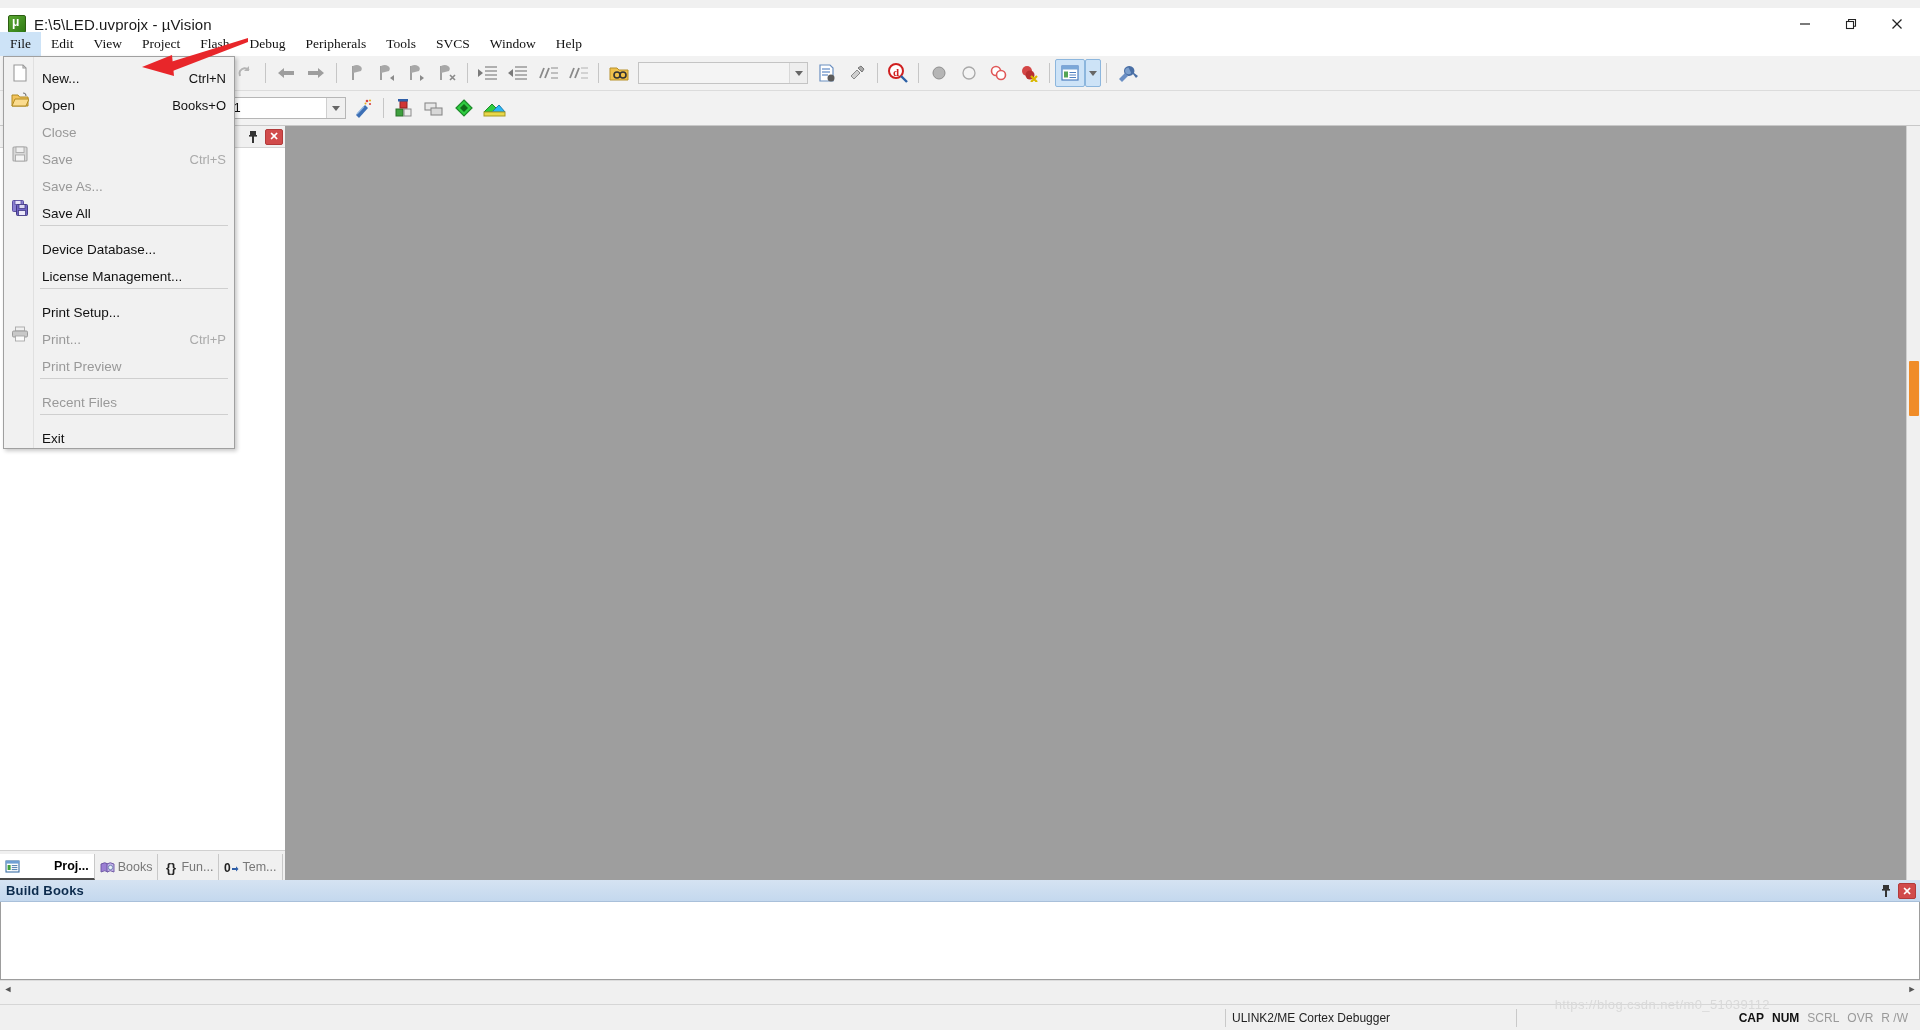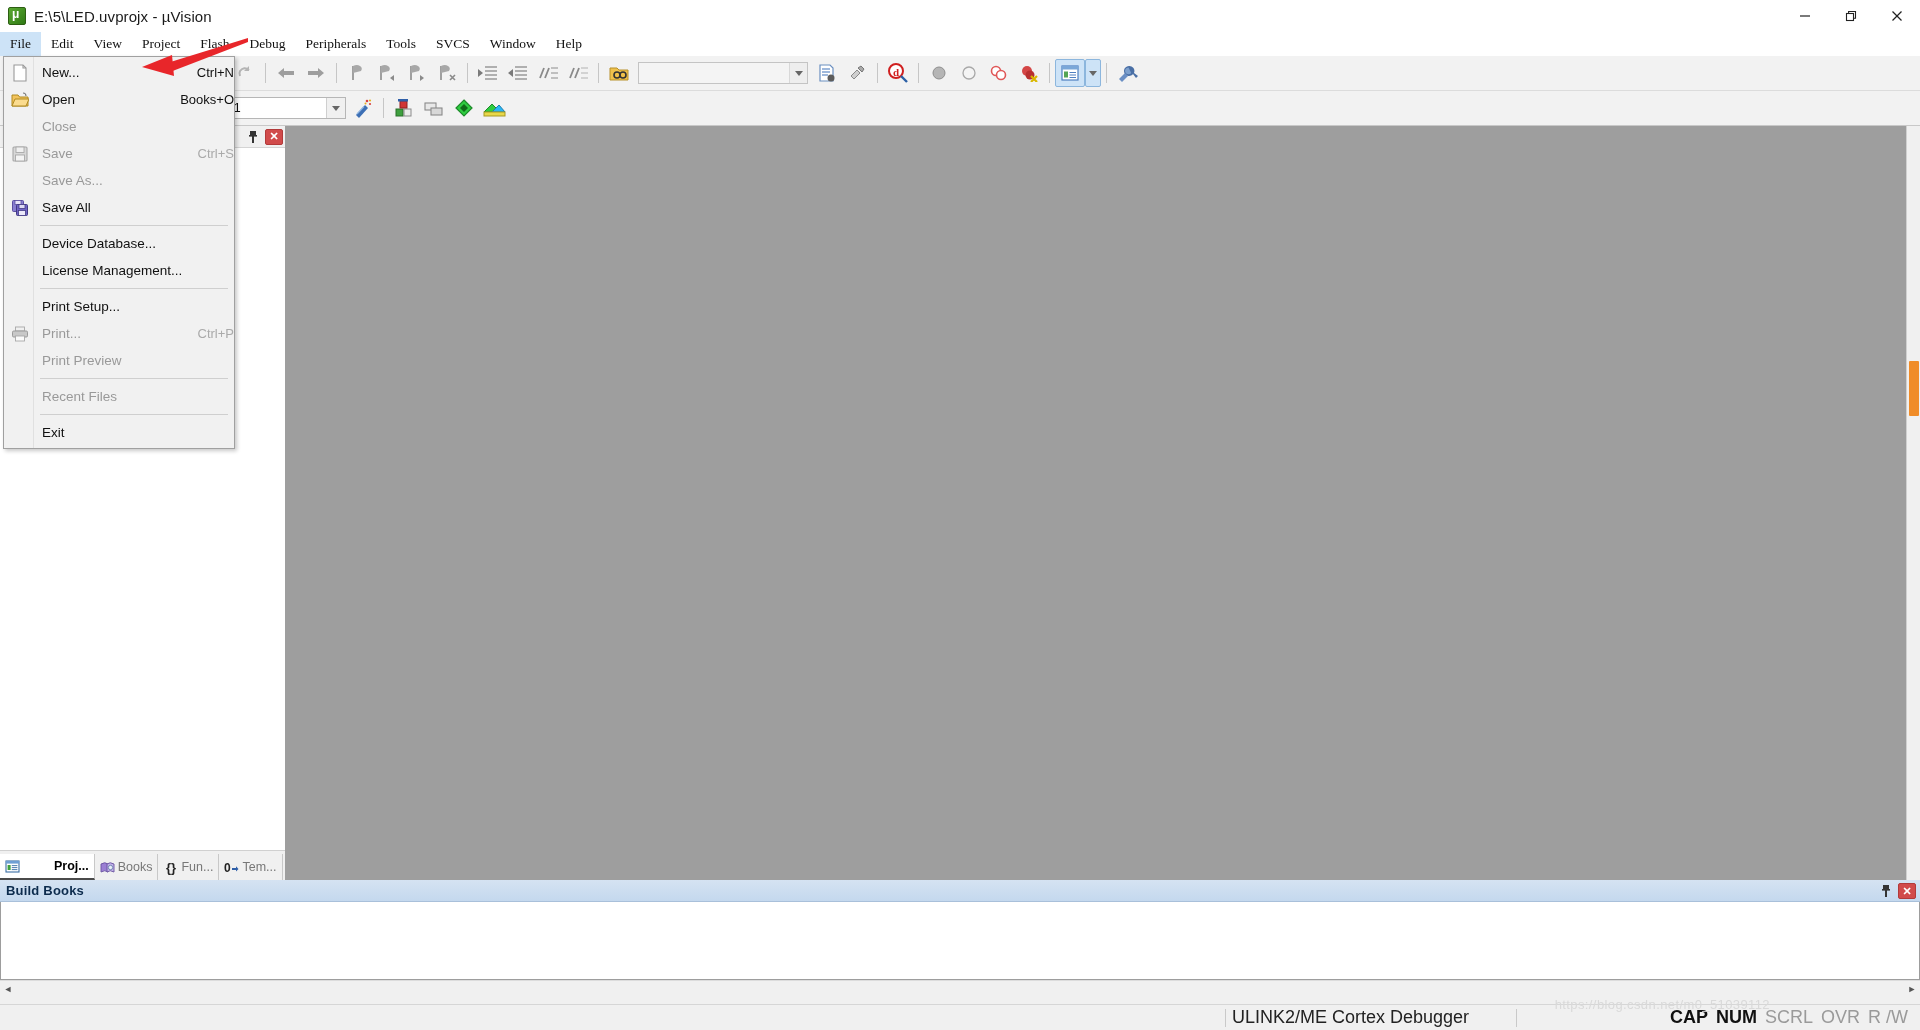--- a/index.html
+++ b/index.html
@@ -7,21 +7,21 @@
     width: 1920px; height: 1030px;
     overflow: hidden;
     font-family: "Liberation Sans", sans-serif;
     background: #ffffff;
     -webkit-font-smoothing: antialiased;
   }
   #app { position: relative; width: 1920px; height: 1030px; background:#f0f0f0; }
 
   
   .titlebar {
-    position: absolute; left:0; top:0; width:1920px; height:32px;
+    position: absolute; left:0; top:8px; width:1920px; height:32px;
     background:#ffffff; display:flex; align-items:center;
   }
   .title-icon {
     width:18px; height:18px; margin-left:8px; margin-right:8px;
     background: linear-gradient(135deg,#5aa832 0%, #2f7a14 100%);
     border:1px solid #2c5e12; border-radius:2px;
     position:relative; flex:0 0 auto;
   }
   .title-icon::after{
     content:"μ"; position:absolute; left:3px; top:-1px;
@@ -149,21 +149,21 @@
     position:absolute; left:0; top:100px; width:1920px; height:16px;
     background:#f0f0f0; border-top:1px solid #dcdcdc; display:flex; align-items:center;
     justify-content:space-between;
   }
   .hs-arrow { width:16px; height:16px; display:flex; align-items:center; justify-content:center; font-size:9px; color:#555; }
 
   
   .statusbar {
     position:absolute; left:0; bottom:0; width:1920px; height:26px;
     background:#f0f0f0; border-top:1px solid #d6d6d6;
-    display:flex; align-items:center; font-size:18px; color:#222;
+    display:flex; align-items:center; font-size:12px; color:#222;
   }
   .st-cell { height:20px; display:flex; align-items:center; padding:0 6px; }
   .st-div { width:1px; height:18px; background:#c9c9c9; }
   .st-flag { padding:0 4px; }
   .st-flag.on { color:#111; font-weight:600; }
   .st-flag.off { color:#9a9a9a; }
   .watermark {
     position:absolute; right:150px; bottom:18px;
     font-size:13px; color:#d9d9d9; letter-spacing:.4px; white-space:nowrap;
     pointer-events:none;
@@ -173,22 +173,22 @@
   .dropdown {
     position:absolute; left:3px; top:56px; width:232px;
     background:#f1f1f1; border:1px solid #a0a0a0;
     box-shadow:2px 2px 4px rgba(0,0,0,.22); z-index:60; padding:2px 0;
   }
   .dd-gutter {
     position:absolute; left:0; top:0; width:30px; height:100%;
     background:#f1f1f1; border-right:1px solid #e0e0e0;
   }
   .dd-item {
-    position:relative; height:27px; display:flex; align-items:center;
-    padding-left:38px; padding-right:0; font-size:13.5px; cursor:default; z-index:2;
+    position:relative; height:27px; display:flex; align-items:flex-end;
+    padding-left:38px; padding-right:8px; font-size:13.5px; cursor:default; z-index:2;
   }
   .dd-item .lbl { flex:1; white-space:nowrap; }
   .dd-item .acc { font-size:13px; margin-left:14px; white-space:nowrap; }
   .dd-item.enabled .lbl { color:#111; }
   .dd-item.enabled .acc { color:#111; }
   .dd-item.disabled .lbl { color:#999; }
   .dd-item.disabled .acc { color:#aaa; }
   .dd-ico { position:absolute; left:7px; top:5px; width:18px; height:18px; }
   .dd-sep { height:1px; background:#cfcfcf; margin:4px 6px 4px 36px; position:relative; z-index:2; }
 

